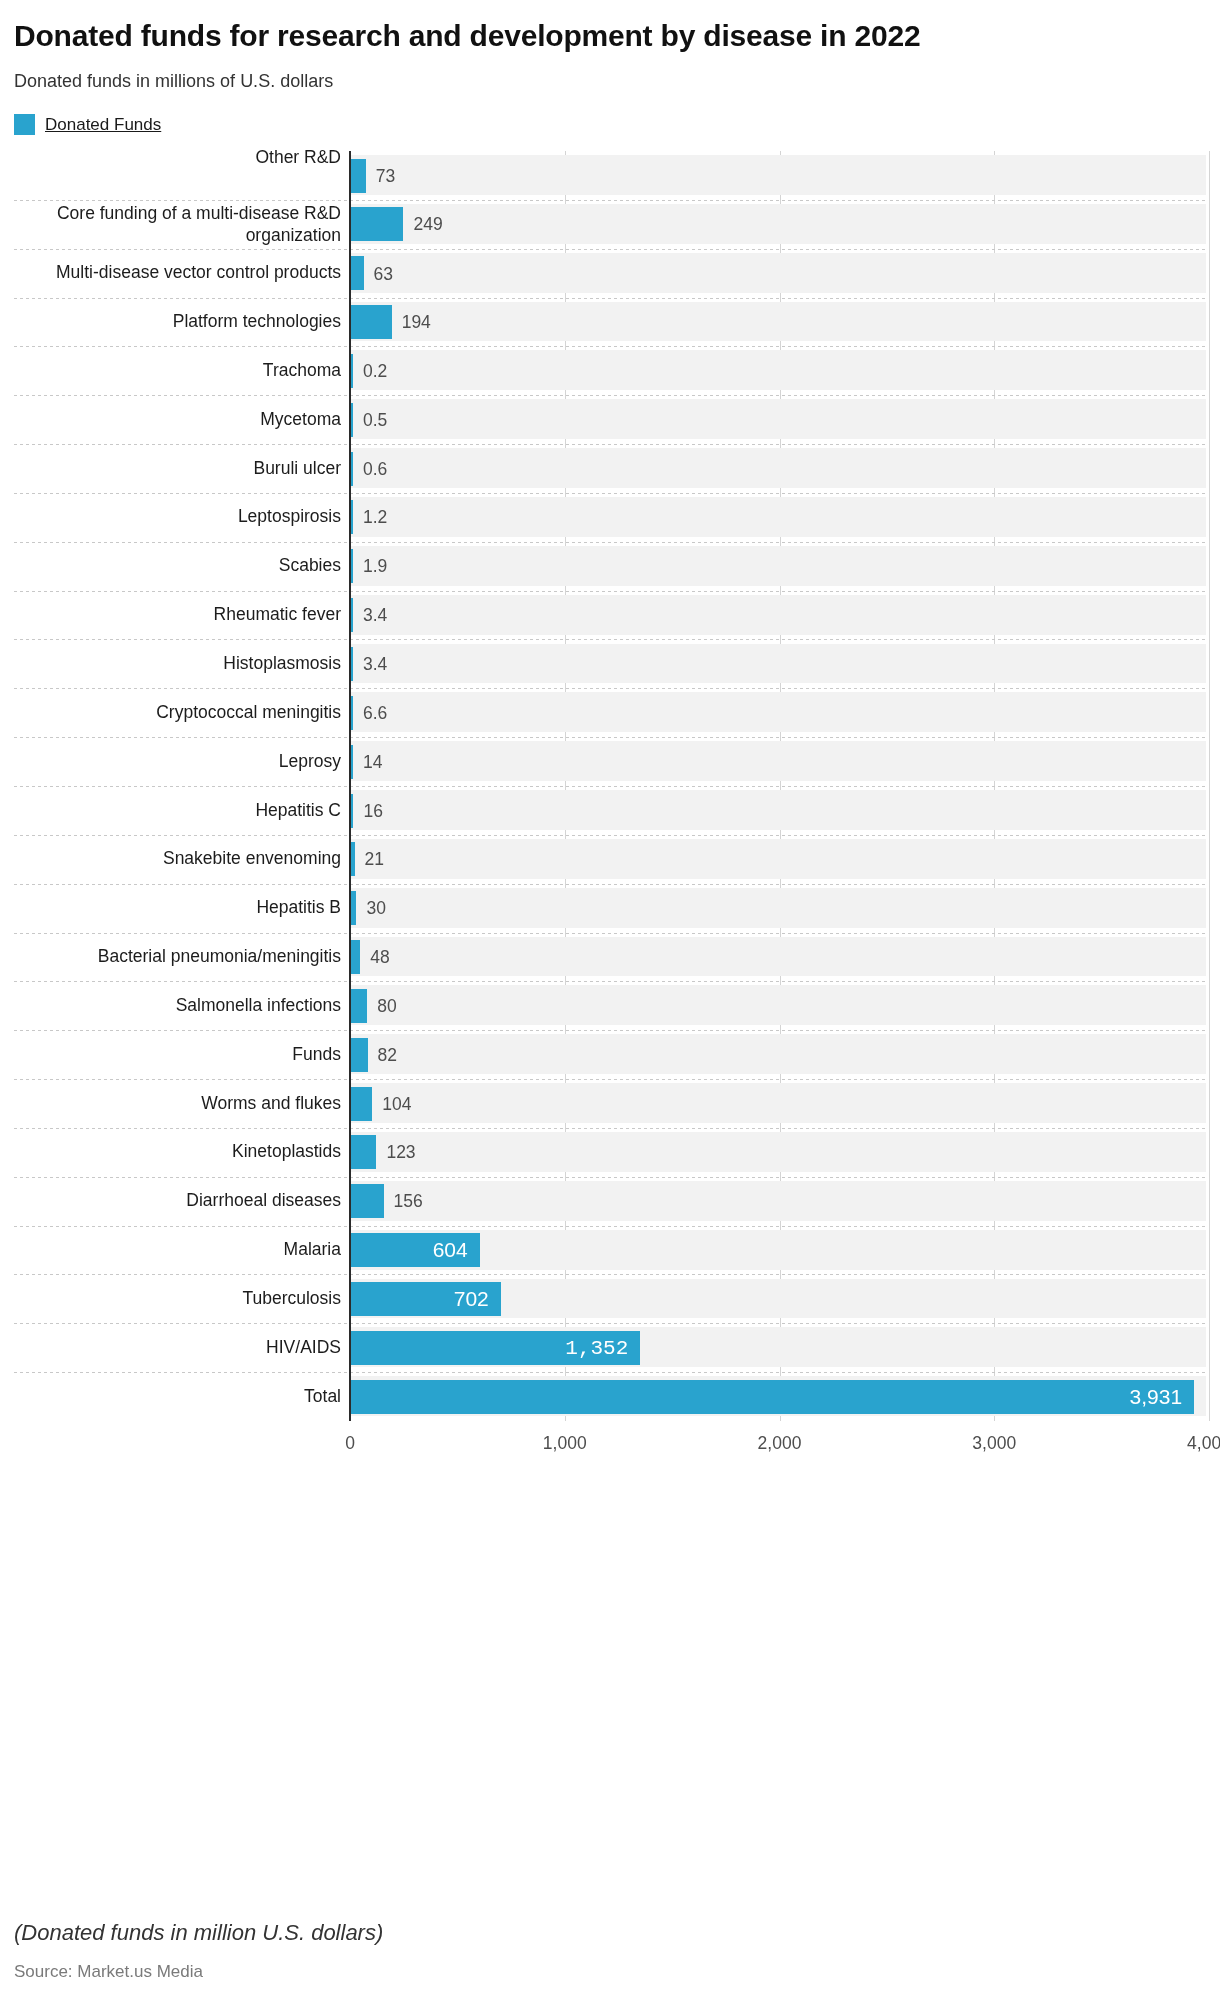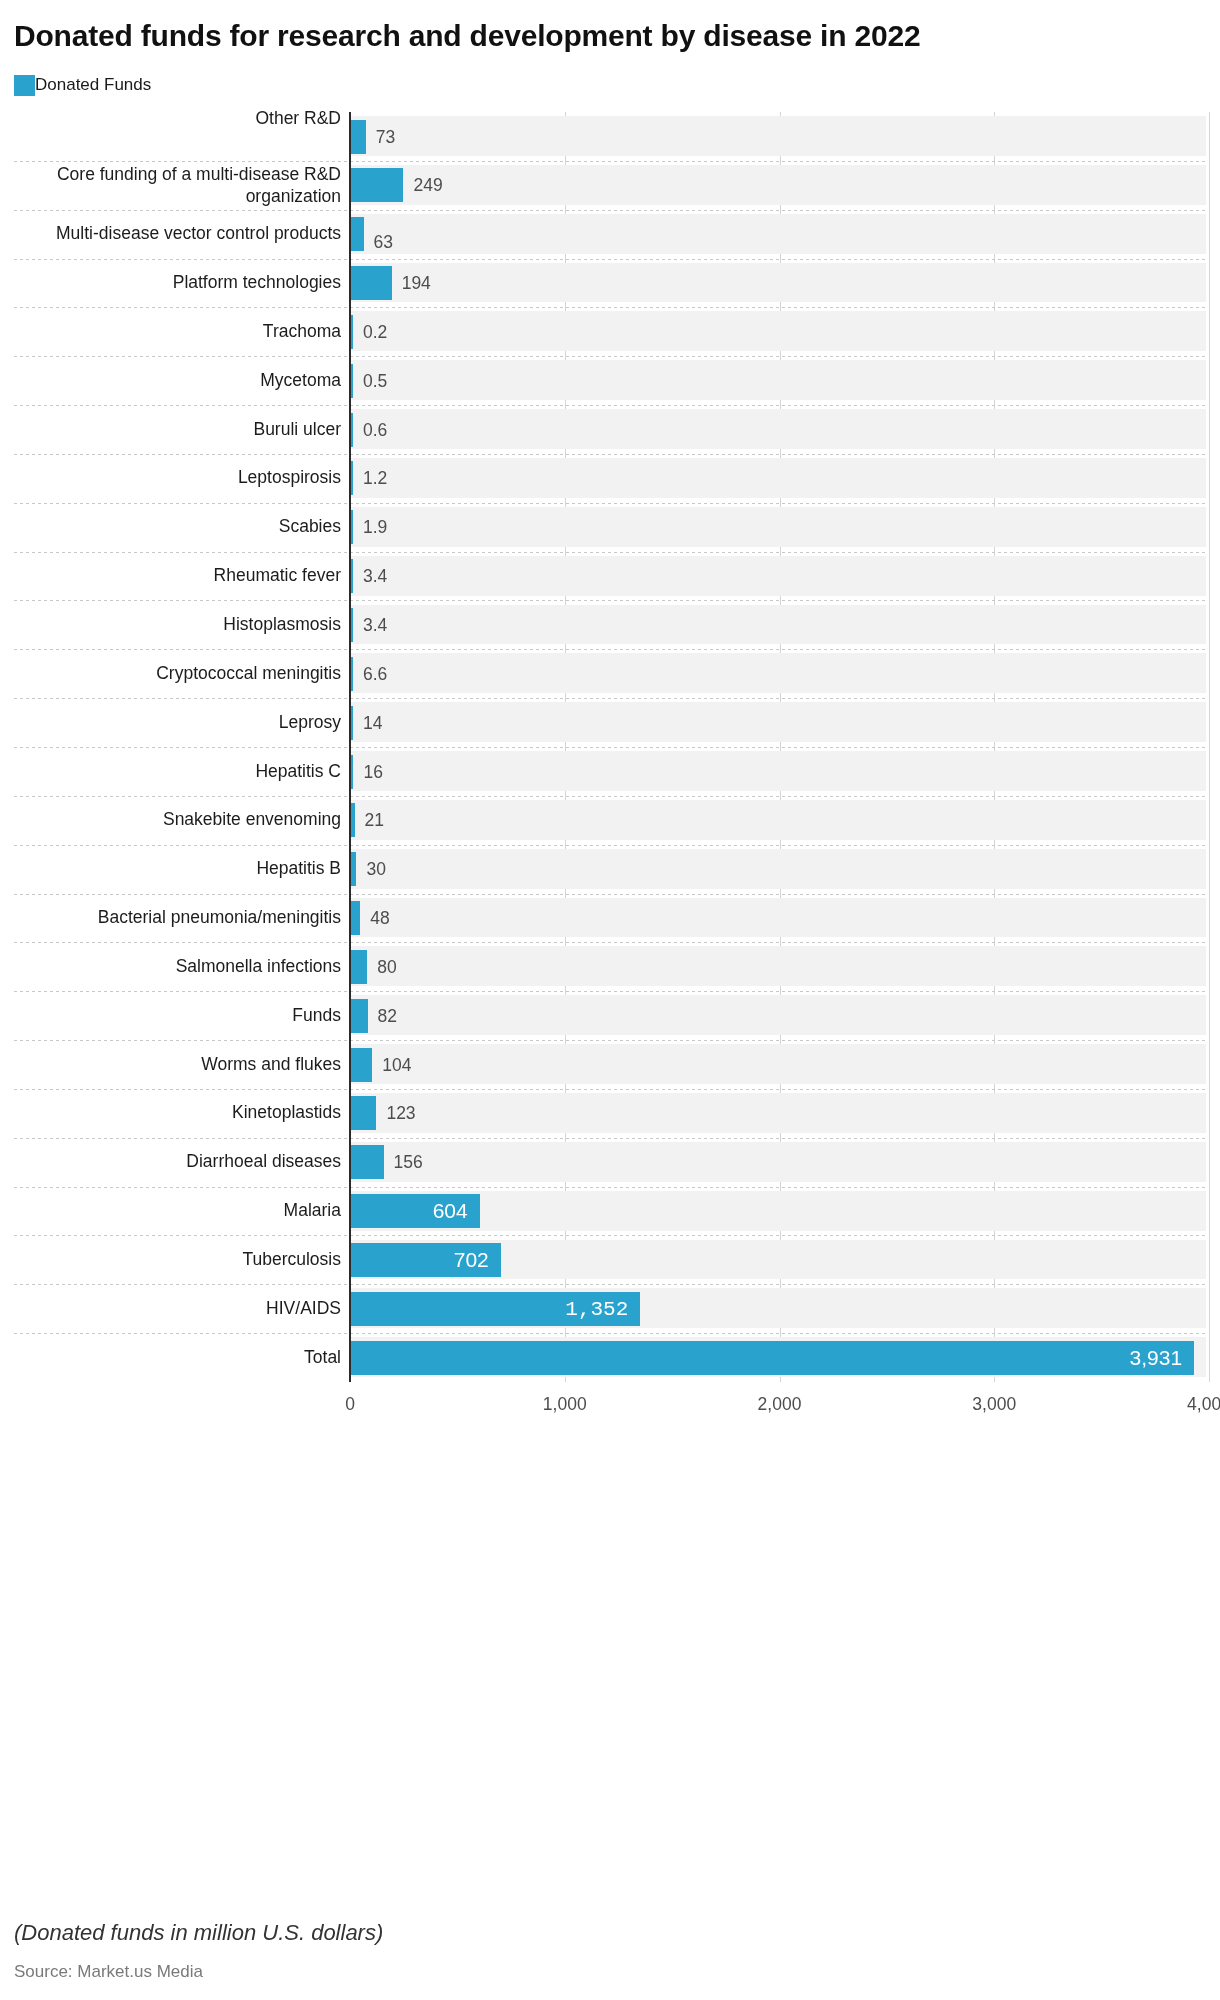--- a/index.html
+++ b/index.html
@@ -35,22 +35,24 @@
   }
   .chart-subtitle {
     font-size: 18px;
     color: #333333;
     margin: 0;
     padding-top: 18px;
   }
 
   .legend {
     display: flex;
-    align-items: flex-start;
+    align-items: flex-end;
+    gap: 10px;
     padding-top: 22px;
+    text-decoration: underline;
   }
   .legend-swatch {
     width: 21px;
     height: 21px;
     background: #29a3ce;
     flex: 0 0 auto;
   }
   .legend-label {
     font-size: 17px;
     color: #1a1a1a;
@@ -175,20 +177,21 @@
     font-size: 17px;
     color: #7a7a7a;
   }
 </style>
 </head>
 <body>
 
 <div class="page">
 
   <h1 class="chart-title">Donated funds for research and development by disease in 2022</h1>
+  <p class="chart-subtitle">Donated funds in millions of U.S. dollars</p>
 
   <div class="legend">
     <span class="legend-swatch"></span>
     <span class="legend-label">Donated Funds</span>
   </div>
 
   <div class="plot">
     <div class="gridlines" id="gridlines">
         <div class="gridline" style="left: 550.75px;"></div>
         <div class="gridline" style="left: 765.5px;"></div>
@@ -202,21 +205,21 @@
         <div class="val-out" style="top: 24.4231px; transform: translateY(-50%); left: 361.677px;">73</div>
         <div class="row-band" style="top: 52.8462px; height: 39.8462px;"></div>
         <div class="row-sep" style="top: 49px;"></div>
         <div class="cat-label" style="top: 73.2692px; transform: translateY(-50%);">Core funding of a multi-disease R&amp;D organization</div>
         <div class="bar" style="top: 56.2692px; width: 53.4727px; height: 34px; background: rgb(41, 163, 206);"></div>
         <div class="val-out" style="top: 73.2692px; transform: translateY(-50%); left: 399.473px;">249</div>
         <div class="row-band" style="top: 101.692px; height: 39.8462px;"></div>
         <div class="row-sep" style="top: 98px;"></div>
         <div class="cat-label" style="top: 122.115px; transform: translateY(-50%);">Multi-disease vector control products</div>
         <div class="bar" style="top: 105.115px; width: 13.5292px; height: 34px; background: rgb(41, 163, 206);"></div>
-        <div class="val-out" style="top: 130px; transform: translateY(-50%); left: 359.529px; text-align: right;">63</div>
+        <div class="val-out" style="top: 123px; transform: translateY(-50%); left: 359.529px; text-align: right;">63</div>
         <div class="row-band" style="top: 150.538px; height: 39.8462px;"></div>
         <div class="row-sep" style="top: 147px;"></div>
         <div class="cat-label" style="top: 170.962px; transform: translateY(-50%);">Platform technologies</div>
         <div class="bar" style="top: 153.962px; width: 41.6615px; height: 34px; background: rgb(41, 163, 206);"></div>
         <div class="val-out" style="top: 170.962px; transform: translateY(-50%); left: 387.661px;">194</div>
         <div class="row-band" style="top: 199.385px; height: 39.8462px;"></div>
         <div class="row-sep" style="top: 195px;"></div>
         <div class="cat-label" style="top: 219.808px; transform: translateY(-50%);">Trachoma</div>
         <div class="bar" style="top: 202.808px; width: 3px; height: 34px; background: rgb(41, 163, 206);"></div>
         <div class="val-out" style="top: 219.808px; transform: translateY(-50%); left: 349px;">0.2</div>

